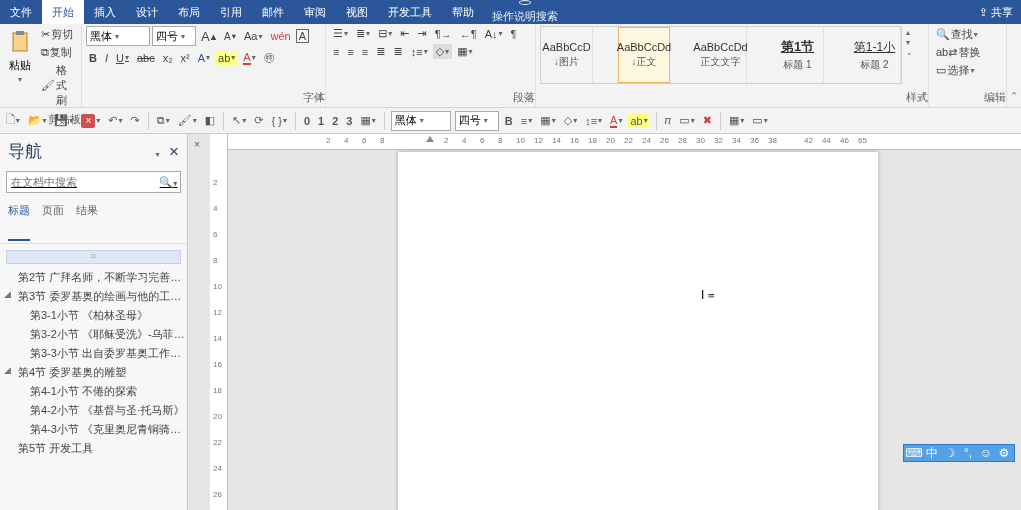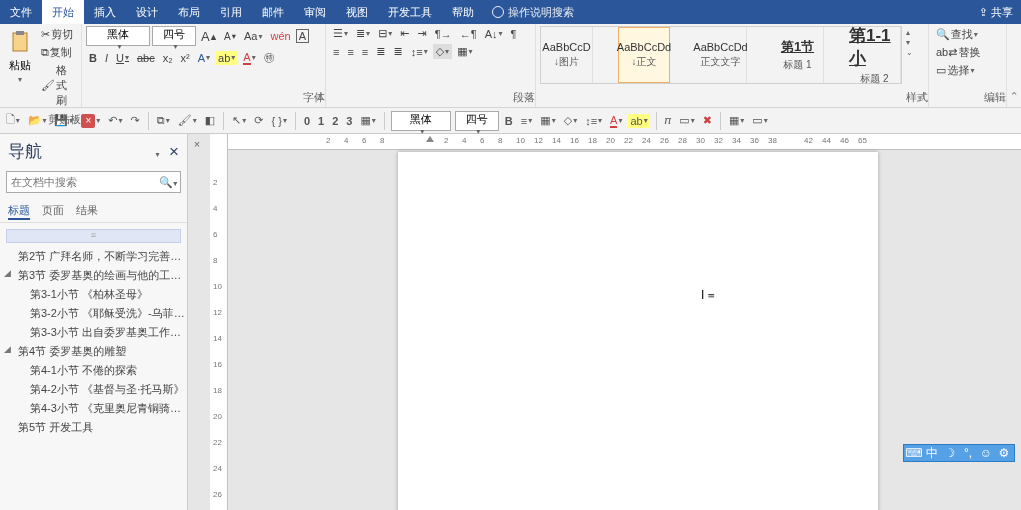--- a/index.html
+++ b/index.html
@@ -2,52 +2,52 @@
 <html><head>
 <meta charset="utf-8">
 <style>
 * { margin: 0; padding: 0; box-sizing: border-box; font-family: "Microsoft YaHei", sans-serif; }
 body { background: #e6e6e6; width: 1021px; height: 510px; overflow: hidden; font-size: 11px; }
 .title-bar { background: #2b579a; height: 24px; display: flex; align-items: center; color: #fff; }
 .title-tabs { display: flex; align-items: stretch; height: 24px; }
 .title-tab { padding: 0 10px; display: flex; align-items: center; cursor: pointer; }
 .title-tab.active { background: #fff; color: #2b579a; }
 .title-right { margin-left: auto; display: flex; align-items: center; gap: 6px; padding-right: 8px; }
-.tell-me { display: flex; align-items: center; gap: 4px; margin-left: 8px; opacity: .9; }
+.tell-me { display: flex; align-items: center; gap: 4px; margin-left: 8px; opacity: .9; flex-direction: column; }
 .bulb { width: 12px; height: 12px; border: 1px solid #fff; border-radius: 50%; }
 .ribbon { background: #f3f3f3; border-bottom: 1px solid #d4d4d4; height: 84px; display: flex; }
 .group { border-right: 1px solid #e0e0e0; display: flex; flex-direction: column; }
 .group-body { flex: 1; display: flex; align-items: flex-start; padding: 2px 4px; gap: 2px; }
 .group-label { text-align: right; font-size: 11px; color: #666; padding: 1px 0 2px; position: relative; }
 .group-label .launcher { position: absolute; right: 3px; top: 1px; font-size: 9px; color: #888; cursor: pointer; }
 .big-btn { display: flex; flex-direction: column; align-items: center; justify-content: center; padding: 2px 4px; cursor: pointer; gap: 2px; }
 .vstack { display: flex; flex-direction: column; gap: 1px; }
 .hstack { display: flex; align-items: center; gap: 2px; }
 .rb-btn { padding: 1px 3px; cursor: pointer; display: inline-flex; align-items: center; gap: 1px; color: #444; }
-.sel { height: 20px; background: #fff; border: 1px solid #aaa; display: inline-flex; align-items: center; padding: 0 3px; font-size: 11px; flex-direction: column; }
+.sel { height: 20px; background: #fff; border: 1px solid #aaa; display: inline-flex; align-items: center; padding: 0 3px; font-size: 11px; }
 .sel .dd { margin-left: 3px; font-size: 8px; color: #666; }
 .caret { font-size: 8px; color: #666; }
 .icon { width: 14px; height: 14px; display: inline-block; }
 .style-gallery { display: flex; border: 1px solid #d0d0d0; gap: 25px; }
 .style-item { width: 52px; height: 56px; border-right: 1px solid #e0e0e0; display: flex; flex-direction: column; align-items: center; justify-content: center; cursor: pointer; gap: 2px; font-size: 10px; color: #555; }
 .style-item.sel-item { border: 1px solid #f0b060; background: #fff7e0; }
 .style-sample { font-size: 11px; color: #333; }
 .style-sample.b1 { font-weight: bold; font-size: 13px; text-decoration: underline; }
-.style-sample.b2 { font-weight: bold; font-size: 17px; text-decoration: underline; }
+.style-sample.b2 { font-weight: normal; font-size: 12px; text-decoration: underline; }
 .qat { background: #f3f3f3; height: 26px; border-bottom: 1px solid #ccc; display: flex; align-items: center; padding: 0 4px; gap: 4px; }
 .qat-btn { padding: 1px 2px; cursor: pointer; display: inline-flex; align-items: center; gap: 1px; color: #555; }
 .qat-sep { width: 1px; height: 18px; background: #ccc; margin: 0 2px; }
 .workspace { display: flex; height: calc(510px - 24px - 84px - 26px); background: #e6e6e6; }
 .nav-pane { width: 188px; background: #f7f7f7; border-right: 1px solid #ccc; display: flex; flex-direction: column; }
 .nav-head { display: flex; align-items: center; justify-content: space-between; padding: 6px 8px; color: #346; font-size: 17px; }
-.nav-search { margin: 2px 6px; display: flex; border: 1px solid #aaa; background: #fff; height: 22px; align-items: center; }
+.nav-search { margin: 2px 6px; display: flex; border: 1px solid #aaa; background: #fff; height: 22px; align-items: center; text-decoration: underline; }
 .nav-search input { flex: 1; border: none; outline: none; padding: 0 4px; font-size: 11px; }
 .nav-search .sbtn { width: 24px; text-align: center; cursor: pointer; color: #555; }
 .nav-tabs { display: flex; gap: 12px; padding: 8px 8px 2px; border-bottom: 1px solid #ddd; }
-.nav-tab { cursor: pointer; color: #666; padding-bottom: 0; }
+.nav-tab { cursor: pointer; color: #666; padding-bottom: 21px; }
 .nav-tab.active { color: #2b579a; border-bottom: 2px solid #2b579a; }
 .nav-tree { flex: 1; overflow: auto; padding: 2px 0; }
 .nav-cur { margin: 4px 6px; height: 14px; background: #e0e6f5; border: 1px solid #c5d0e8; text-align: center; color: #aaa; font-size: 9px; }
 .tree-item { padding: 2px 0 2px 18px; color: #444; cursor: pointer; white-space: nowrap; overflow: hidden; text-overflow: ellipsis; position: relative; }
 .tree-item.lv2 { padding-left: 30px; }
 .tree-item .tw { position: absolute; left: 4px; top: 2px; font-size: 9px; color: #777; }
 .doc-area { flex: 1; position: relative; overflow: hidden; }
 .doc-close { position: absolute; left: 2px; top: 4px; width: 14px; height: 14px; text-align: center; cursor: pointer; color: #666; }
 .v-ruler { position: absolute; left: 22px; top: 0; bottom: 0; width: 18px; background: #fff; border-right: 1px solid #c0c0c0; font-size: 8px; color: #777; }
 .v-ruler div { position: absolute; left: 3px; }

